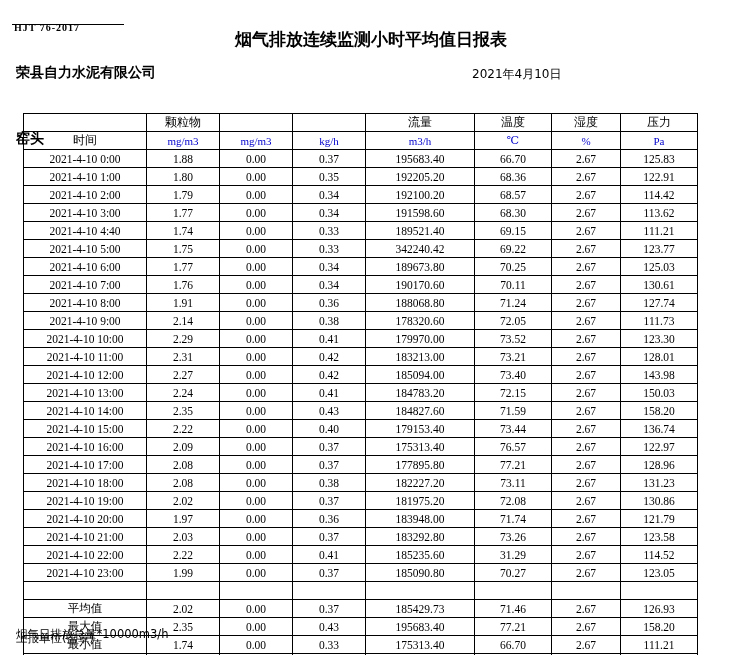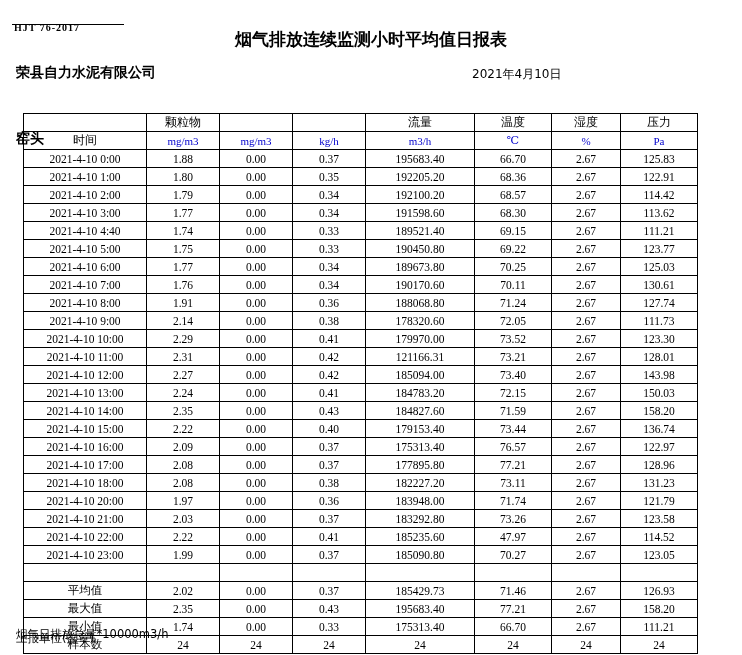--- a/index.html
+++ b/index.html
@@ -166,21 +166,21 @@
     <td>189521.40</td>
     <td>69.15</td>
     <td>2.67</td>
     <td>111.21</td>
   </tr>
   <tr>
     <td>2021-4-10 5:00</td>
     <td>1.75</td>
     <td>0.00</td>
     <td>0.33</td>
-    <td>190450.80</td>
+    <td>342240.42</td>
     <td>69.22</td>
     <td>2.67</td>
     <td>123.77</td>
   </tr>
   <tr>
     <td>2021-4-10 6:00</td>
     <td>1.77</td>
     <td>0.00</td>
     <td>0.34</td>
     <td>189673.80</td>
@@ -226,21 +226,21 @@
     <td>179970.00</td>
     <td>73.52</td>
     <td>2.67</td>
     <td>123.30</td>
   </tr>
   <tr>
     <td>2021-4-10 11:00</td>
     <td>2.31</td>
     <td>0.00</td>
     <td>0.42</td>
-    <td>121166.31</td>
+    <td>183213.00</td>
     <td>73.21</td>
     <td>2.67</td>
     <td>128.01</td>
   </tr>
   <tr>
     <td>2021-4-10 12:00</td>
     <td>2.27</td>
     <td>0.00</td>
     <td>0.42</td>
     <td>185094.00</td>
@@ -302,20 +302,30 @@
     <td>2021-4-10 18:00</td>
     <td>2.08</td>
     <td>0.00</td>
     <td>0.38</td>
     <td>182227.20</td>
     <td>73.11</td>
     <td>2.67</td>
     <td>131.23</td>
   </tr>
   <tr>
+    <td>2021-4-10 19:00</td>
+    <td>2.02</td>
+    <td>0.00</td>
+    <td>0.37</td>
+    <td>181975.20</td>
+    <td>72.08</td>
+    <td>2.67</td>
+    <td>130.86</td>
+  </tr>
+  <tr>
     <td>2021-4-10 20:00</td>
     <td>1.97</td>
     <td>0.00</td>
     <td>0.36</td>
     <td>183948.00</td>
     <td>71.74</td>
     <td>2.67</td>
     <td>121.79</td>
   </tr>
   <tr>
@@ -327,21 +337,21 @@
     <td>73.26</td>
     <td>2.67</td>
     <td>123.58</td>
   </tr>
   <tr>
     <td>2021-4-10 22:00</td>
     <td>2.22</td>
     <td>0.00</td>
     <td>0.41</td>
     <td>185235.60</td>
-    <td>47.97</td>
+    <td>31.29</td>
     <td>2.67</td>
     <td>114.52</td>
   </tr>
   <tr>
     <td>2021-4-10 23:00</td>
     <td>1.99</td>
     <td>0.00</td>
     <td>0.37</td>
     <td>185090.80</td>
     <td>70.27</td>

